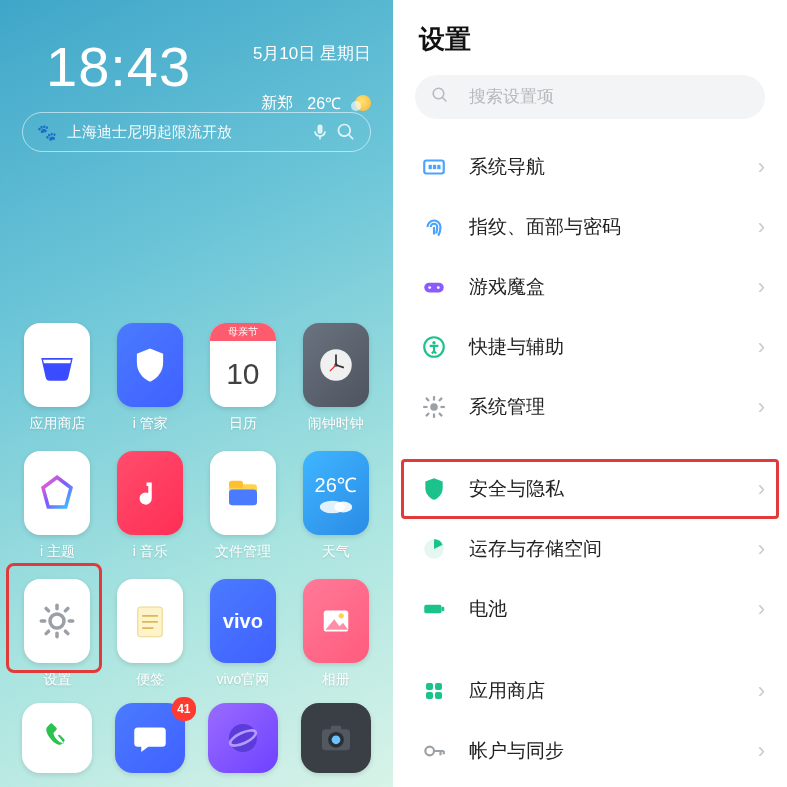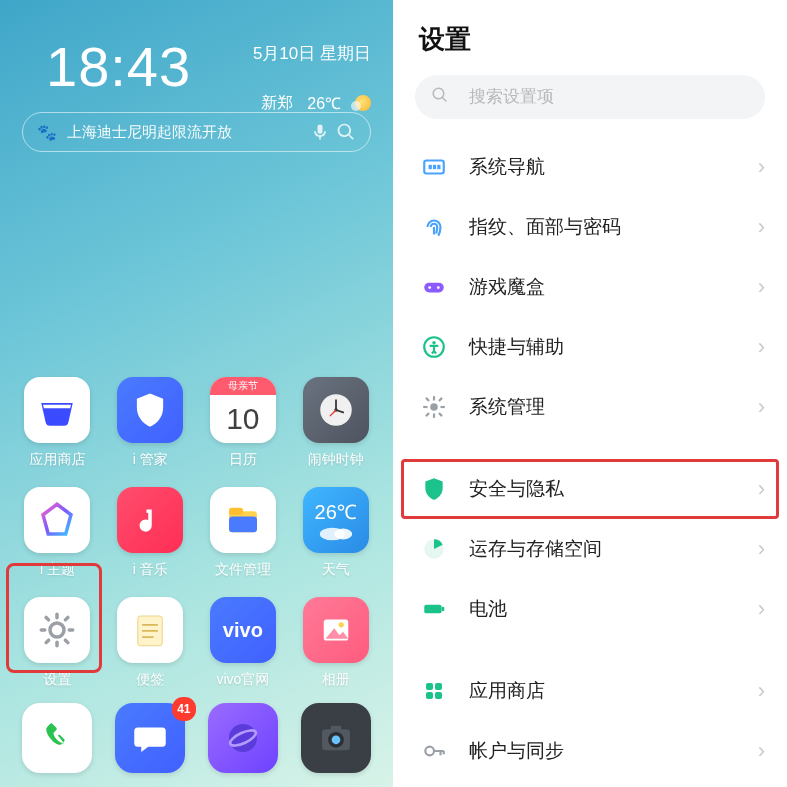--- a/index.html
+++ b/index.html
@@ -16,21 +16,21 @@
 
   .newsbar{ position:absolute; top:112px; left:22px; right:22px; height:40px; border:1px solid rgba(255,255,255,.55); border-radius:20px; display:flex; align-items:center; padding:0 14px; font-size:15px; color:rgba(255,255,255,.95); }
   .paw    { font-size:16px; margin-right:10px; }
   .newsbar .sp{ flex:1; }
   .mic,.srch{ width:20px; height:20px; display:flex; align-items:center; justify-content:center; opacity:.9; font-size:15px; }
   .srch   { margin-left:6px; }
 
   .grid   { position:absolute; left:0; right:0; bottom:98px; padding:0 18px; display:grid; grid-template-columns:repeat(4,1fr); column-gap:14px; row-gap:18px; }
   .app    { display:flex; flex-direction:column; align-items:center; gap:8px; position:relative; }
   .app .lbl{ font-size:14px; color:#fff; text-shadow:0 1px 2px rgba(0,0,0,.15); white-space:nowrap; }
-  .ico    { width:66px; height:66px; border-radius:16px; background:#fff; display:flex; align-items:center; justify-content:center; position:relative; overflow:hidden; box-shadow:0 2px 5px rgba(0,0,0,.12); }
+  .ico    { width:66px; height:84px; border-radius:16px; background:#fff; display:flex; align-items:center; justify-content:center; position:relative; overflow:hidden; box-shadow:0 2px 5px rgba(0,0,0,.12); }
 
   .badge  { position:absolute; top:-6px; right:-6px; min-width:22px; height:22px; padding:12px 5px; border-radius:11px; background:#ff3b30; color:#fff; font-size:12px; font-weight:600; display:flex; align-items:center; justify-content:center; }
 
   .dock   { position:absolute; left:0; right:0; bottom:14px; padding:0 18px; display:grid; grid-template-columns:repeat(4,1fr); column-gap:14px; }
   .dock .ico{ width:70px; height:70px; border-radius:18px; }
 
   .hl     { position:absolute; border:3px solid #e03a3a; border-radius:8px; pointer-events:none; }
   .hl-left{ left:6px; bottom:114px; width:96px; height:110px; }
 
   

